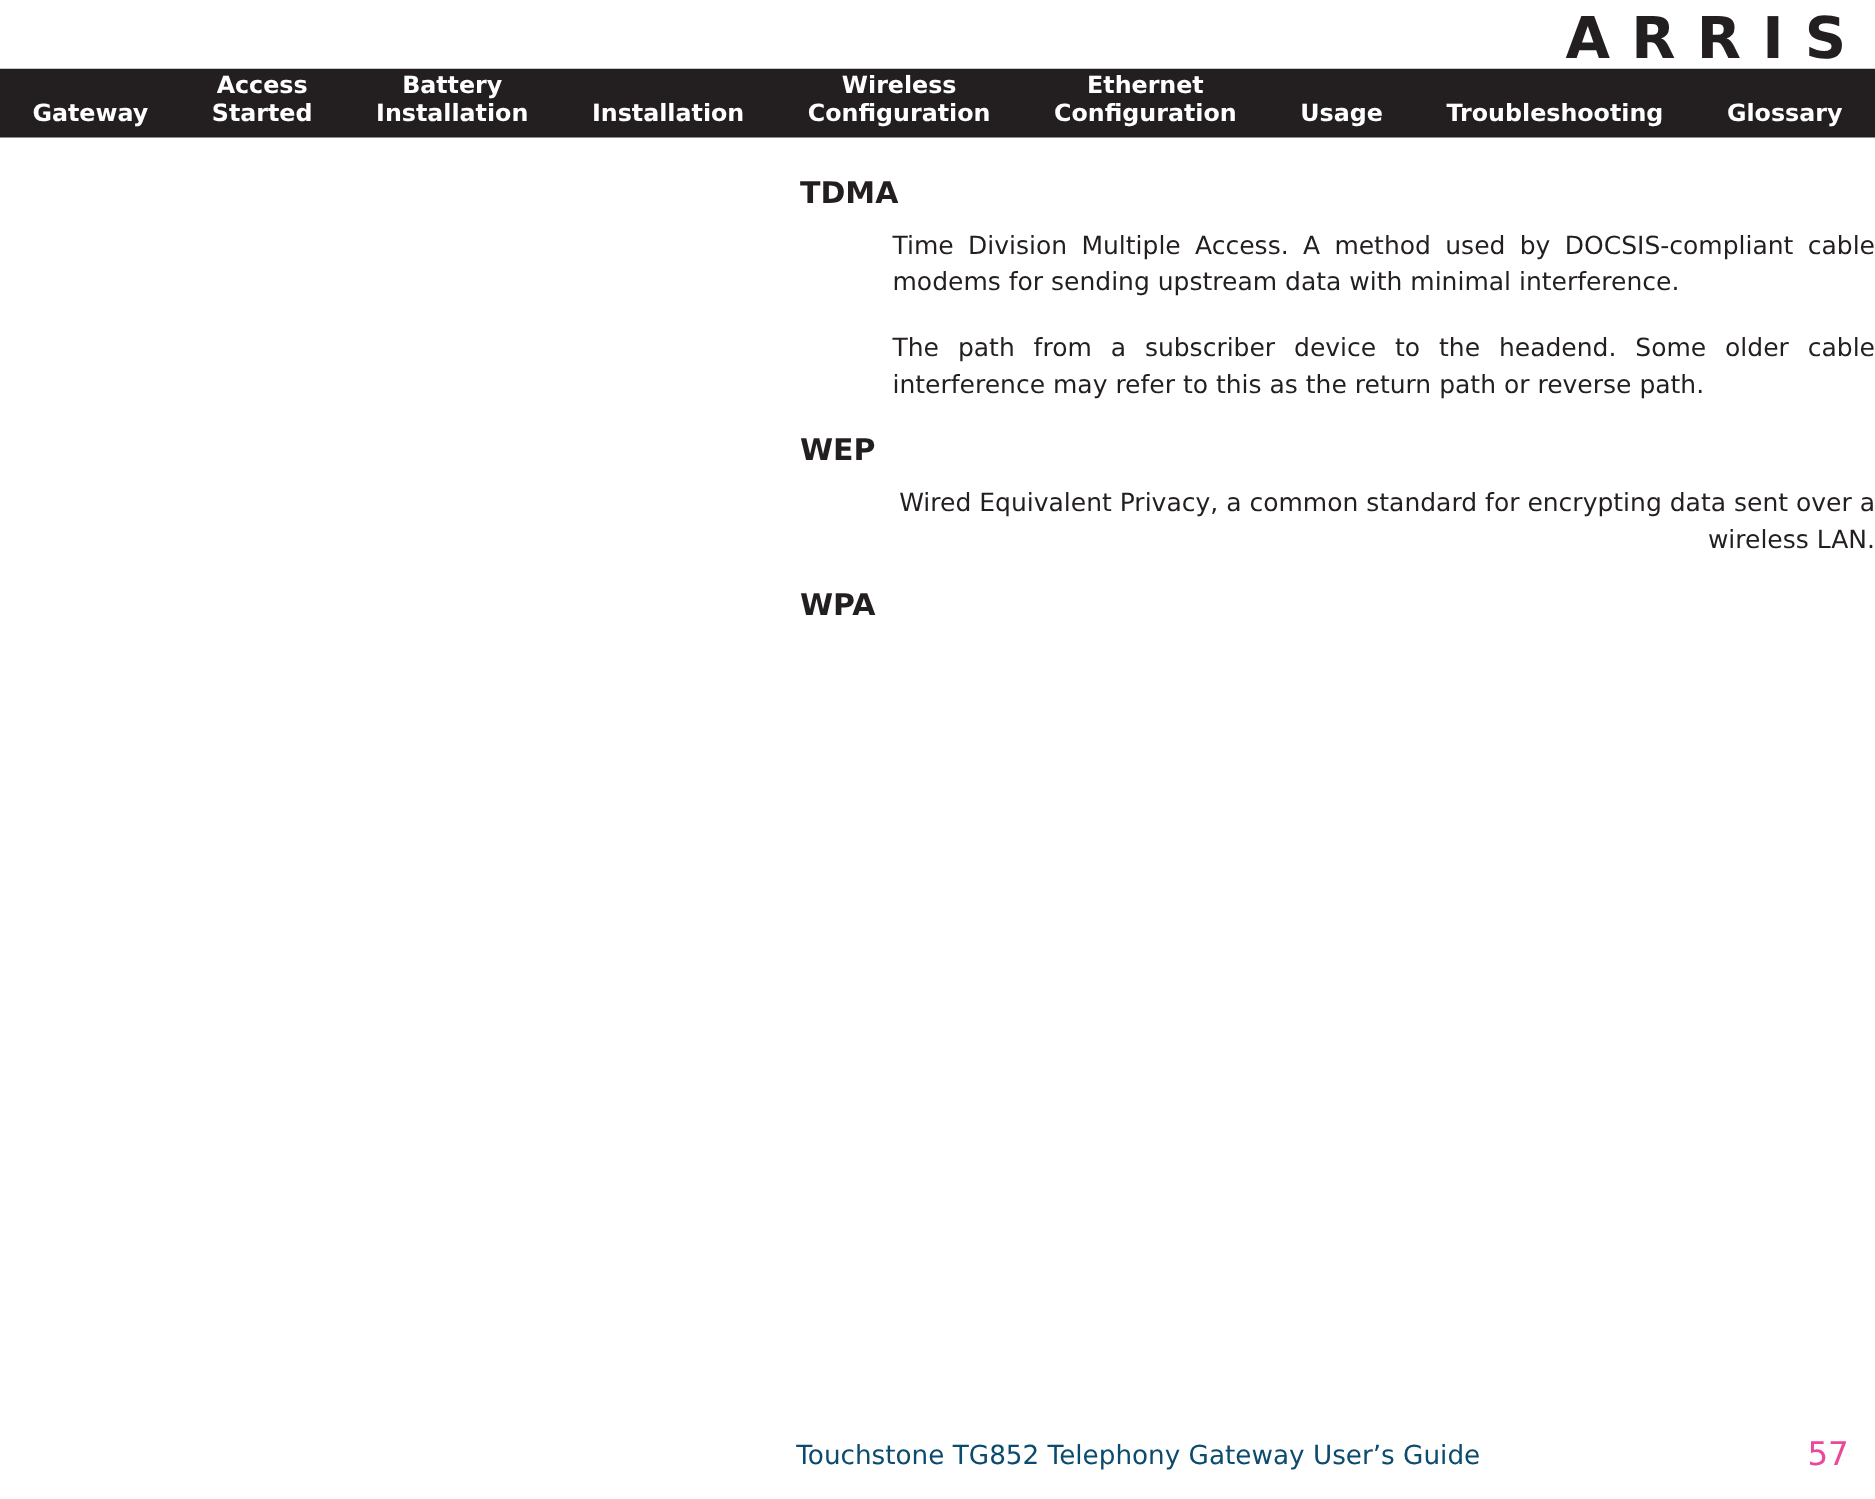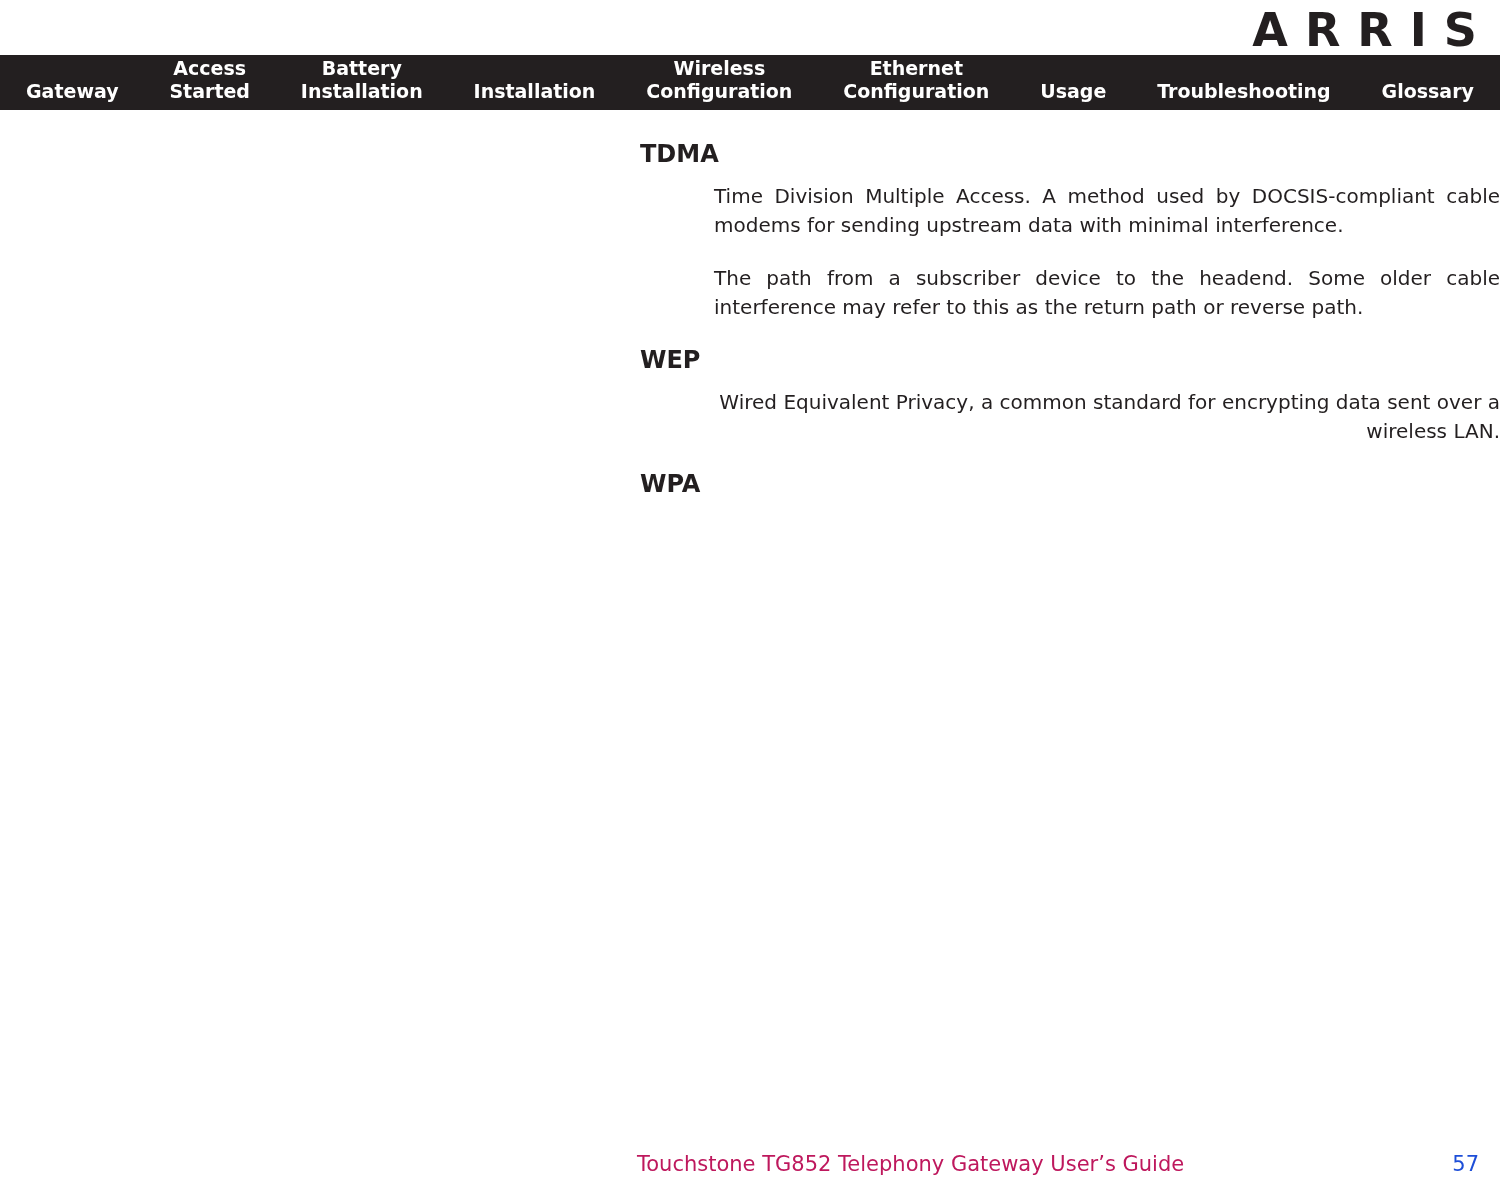--- a/index.html
+++ b/index.html
@@ -109,31 +109,31 @@
     width: 1500px;
     height: 30px;
   }
   .footer-title {
     position: absolute;
     left: 637px;
     top: 0;
     font-family: "DejaVu Sans", sans-serif;
     font-size: 21px;
     line-height: 30px;
-    color: #be185d;
+    color: #0c4a6e;
     white-space: nowrap;
   }
   .footer-page {
     position: absolute;
     right: 21px;
     top: 0;
     font-family: "DejaVu Sans", sans-serif;
-    font-size: 21px;
+    font-size: 26px;
     line-height: 30px;
-    color: #1d4ed8;
+    color: #ec4899;
   }
 </style>
 </head>
 <body>
 
 <div class="logo-bar">
   <div class="logo">ARRIS</div>
 </div>
 
 <nav class="navbar" id="navbar">

